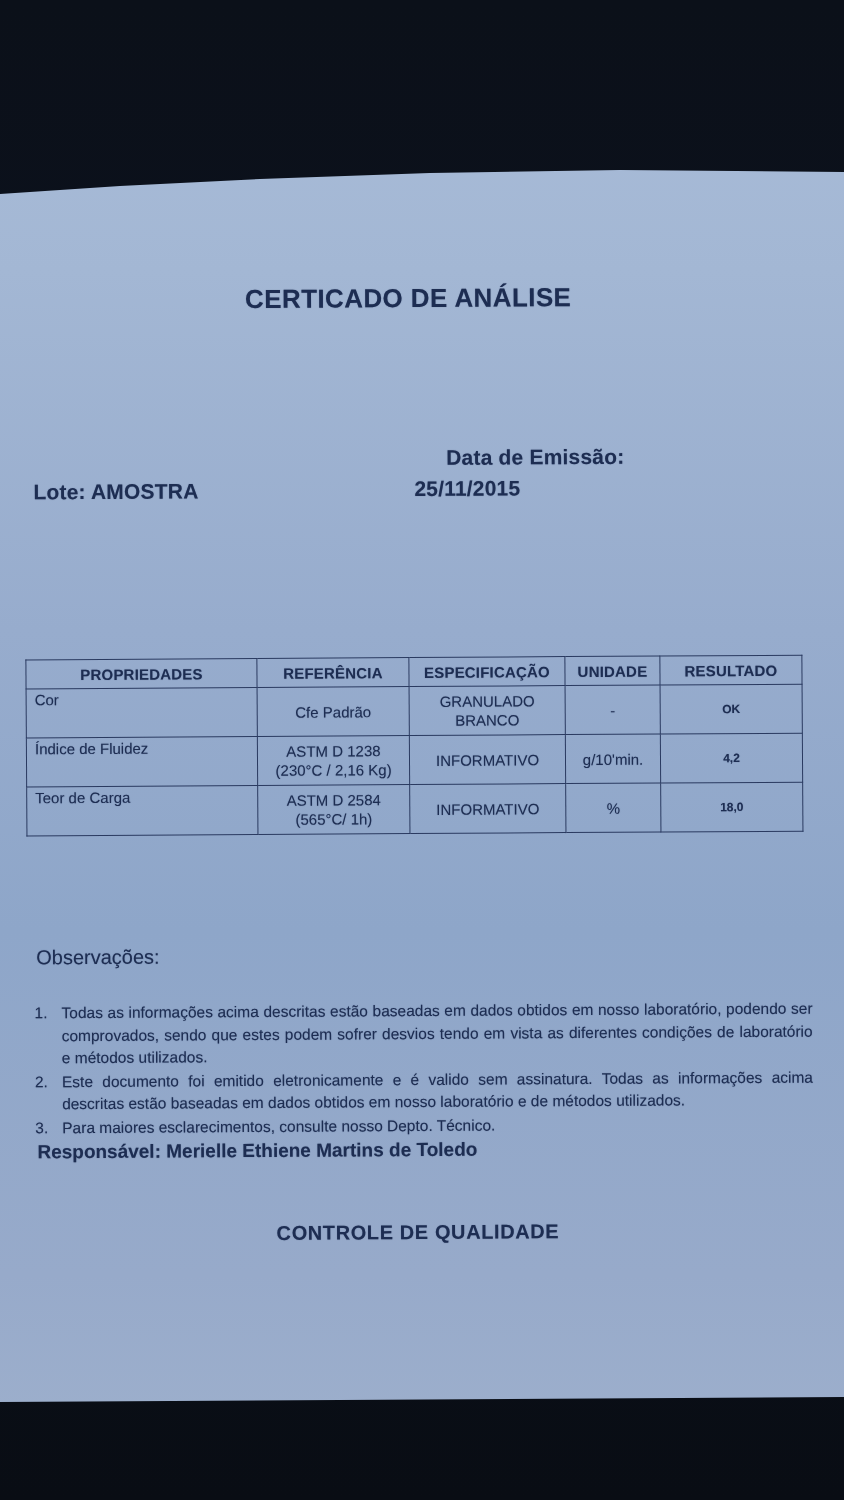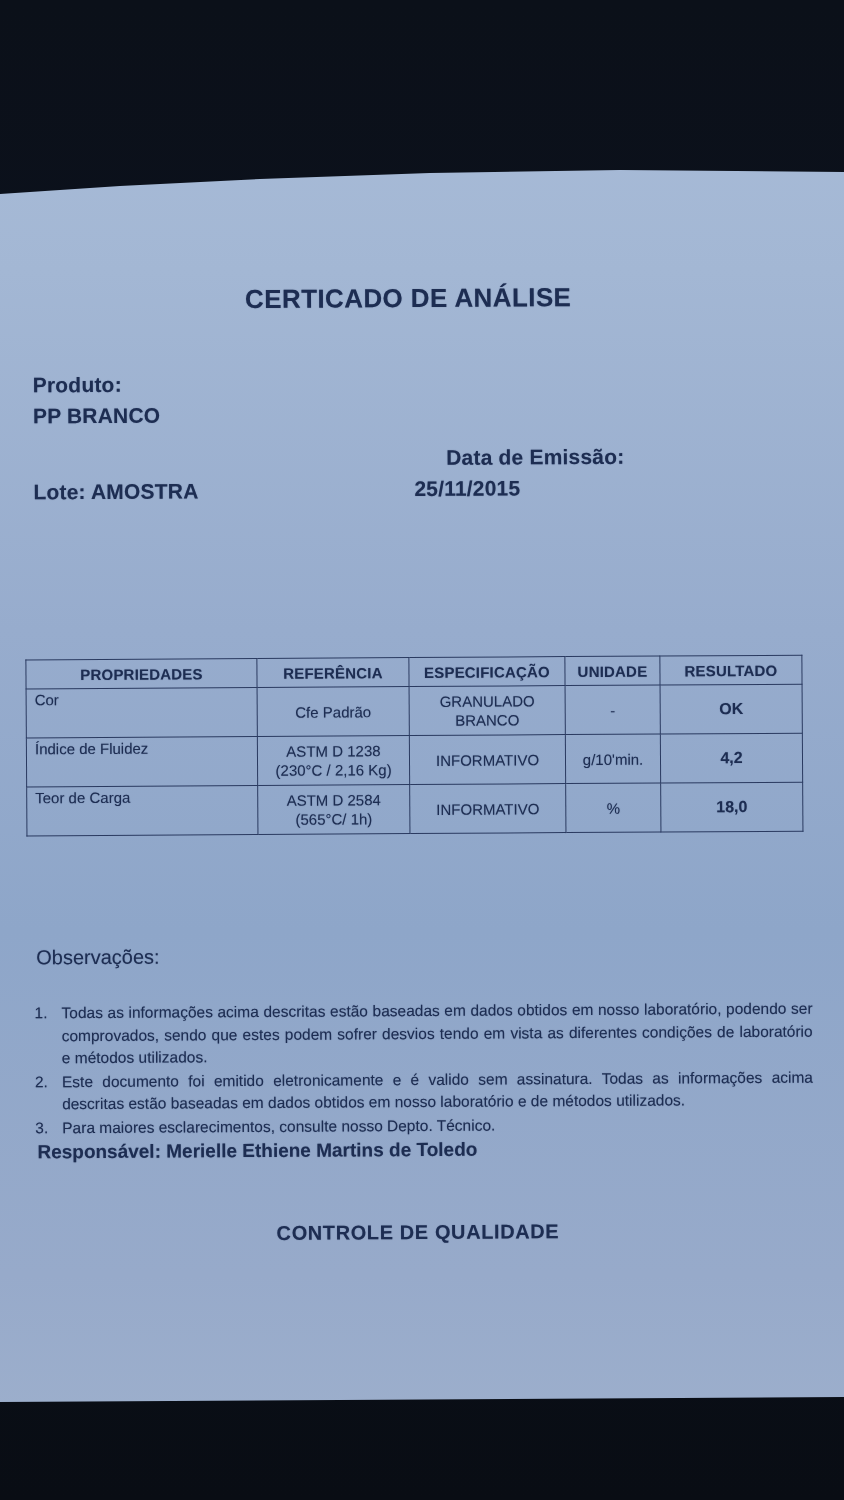--- a/index.html
+++ b/index.html
@@ -46,21 +46,21 @@
     border:1.6px solid #2a3a60;
     padding:2px 8px;
   }
   table.analysis th{
     height:24px;font-size:15px;font-weight:700;text-align:center;letter-spacing:.2px;
   }
   table.analysis td{height:44px;}
   td.c-prop{vertical-align:top;padding-top:4px;text-align:left;}
   td.c-ref{vertical-align:middle;text-align:center;}
   td.c-spec,td.c-unit,td.c-res{vertical-align:middle;text-align:center;margin-left:48px;}
-  td.c-res{font-weight:700;font-size:16px;}
+  td.c-res{font-weight:700;font-size:12px;}
   .cell-line{display:block;line-height:19px;}
   .obs-label{left:35px;top:944px;font-size:20px;font-weight:400;text-align:center;}
   .obs-list{left:33px;top:1000px;width:778px;font-size:15.5px;line-height:22.5px;}
   .obs-item{display:flex;margin:0 0 1px 0;}
   .obs-num{width:27px;flex:none;}
   .obs-text{flex:1;text-align:justify;}
   .responsible{left:35px;top:1139px;font-size:19px;font-weight:700;}
   .footer-line{
     left:0;top:1221px;width:830px;text-align:center;
     font-size:20px;font-weight:700;letter-spacing:.6px;
@@ -69,24 +69,20 @@
 </head>
 <body>
 
 <div class="photo-bg"></div>
 
 <div class="paper">
   <div class="paper-content">
 
     <div class="abs title">CERTICADO DE ANÁLISE</div>
 
-    <div class="abs product h-line">
-      <div>Produto:</div>
-      <div>PP BRANCO</div>
-    </div>
 
     <div class="abs emission-label h-line">Data de Emissão:</div>
     <div class="abs emission-value h-line">25/11/2015</div>
 
     <div class="abs lot-line h-line">Lote: AMOSTRA</div>
 
     <table class="analysis">
       <colgroup>
         <col style="width:231px">
           <col style="width:152px">

